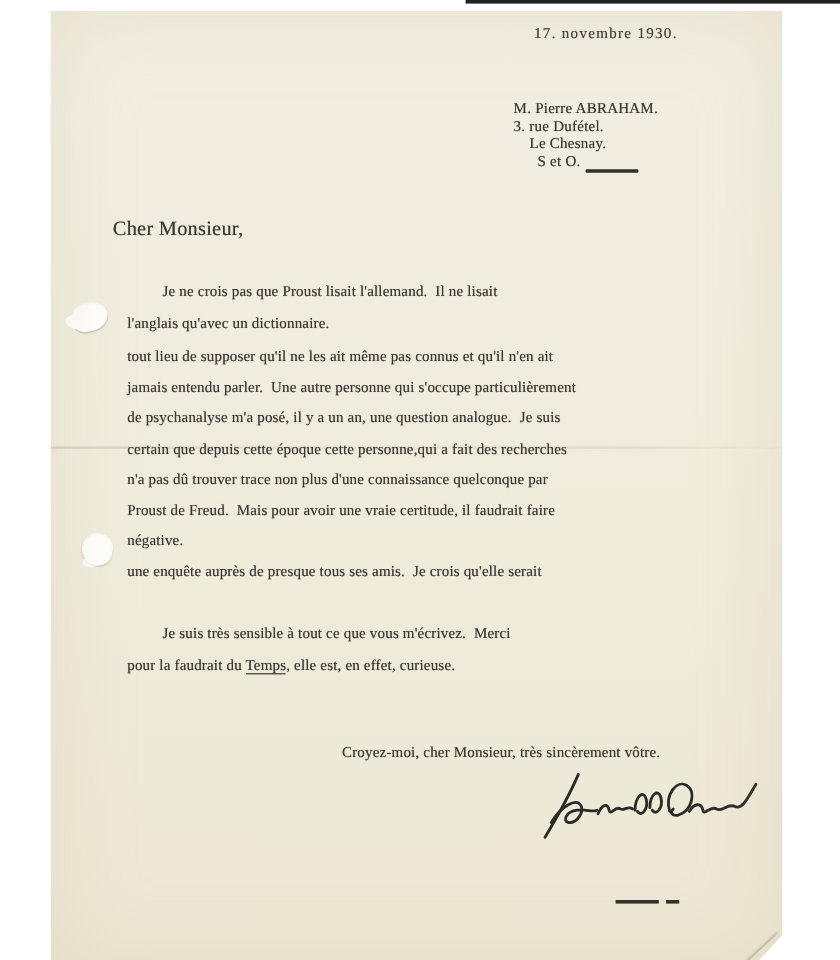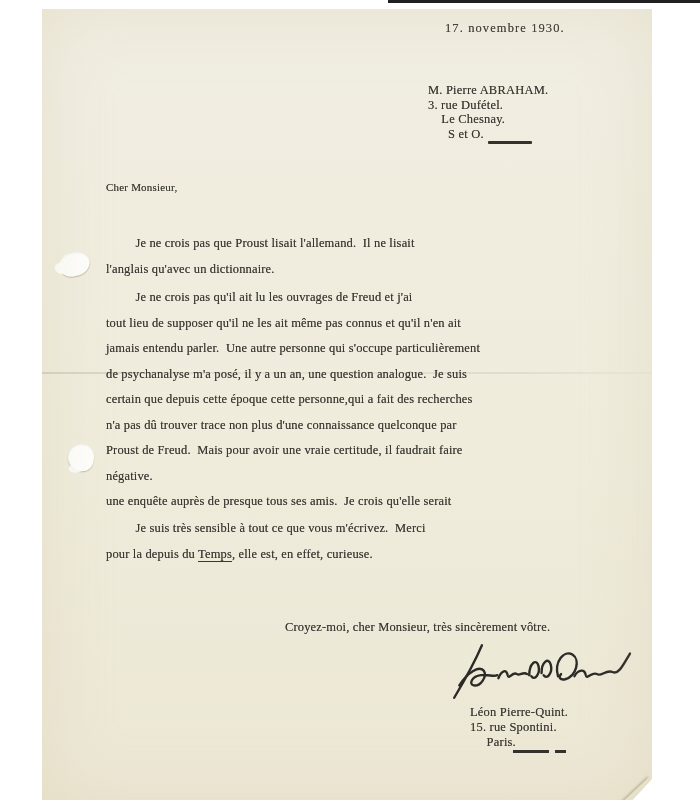--- a/index.html
+++ b/index.html
@@ -49,21 +49,21 @@
 
   .txt { position: absolute; color: #3a3833; text-shadow: 0 0 0.6px rgba(58,56,51,0.65); }
   .line { white-space: pre; }
 
   .date { left: 403px; top: 12px; font-size: 12.5px; letter-spacing: 1.1px; }
 
   .recipient { left: 386px; top: 74px; font-size: 12.5px; line-height: 14.5px; letter-spacing: 0.2px; }
   .addr-rule { position: absolute; left: 446px; top: 132px; width: 44px; height: 3px;
                background: #33312c; border-radius: 1px; }
 
-  .salutation { left: 64px; top: 172px; font-size: 11px; letter-spacing: 0.2px; }
+  .salutation { left: 52px; top: 172px; font-size: 17px; letter-spacing: 0.2px; }
 
   .para { left: 64px; font-size: 12.5px; line-height: 25.5px; letter-spacing: 0.15px; }
   .para-1 { top: 222px; }
   .para-2 { top: 276px; }
   .para-3 { top: 507px; }
   .u { border-bottom: 1.5px solid #3a3833; }
 
   .closing { left: 243px; top: 611px; font-size: 12.5px; letter-spacing: 0.15px; }
 
   .signature { position: absolute; left: 405px; top: 628px; width: 185px; height: 66px; }
@@ -104,55 +104,49 @@
     <div class="addr-rule"></div>
 
     <div class="txt salutation line">Cher Monsieur,</div>
 
     <div class="txt para para-1">
       <div class="line">         Je ne crois pas que Proust lisait l'allemand.  Il ne lisait</div>
       <div class="line">l'anglais qu'avec un dictionnaire.</div>
     </div>
 
     <div class="txt para para-2">
-      <div class="line">         Je ne crois pas qu'il ait lu les ouvrages de Freud et j'ai</div>
       <div class="line">tout lieu de supposer qu'il ne les ait même pas connus et qu'il n'en ait</div>
       <div class="line">jamais entendu parler.  Une autre personne qui s'occupe particulièrement</div>
       <div class="line">de psychanalyse m'a posé, il y a un an, une question analogue.  Je suis</div>
       <div class="line">certain que depuis cette époque cette personne,qui a fait des recherches</div>
       <div class="line">n'a pas dû trouver trace non plus d'une connaissance quelconque par</div>
       <div class="line">Proust de Freud.  Mais pour avoir une vraie certitude, il faudrait faire</div>
       <div class="line">négative.</div>
       <div class="line">une enquête auprès de presque tous ses amis.  Je crois qu'elle serait</div>
     </div>
 
     <div class="txt para para-3">
       <div class="line">         Je suis très sensible à tout ce que vous m'écrivez.  Merci</div>
-      <div class="line"><span>pour la depuis du </span><span class="u">Temps</span><span>, elle est, en effet, curieuse.</span></div>
+      <div class="line"><span>pour la faudrait du </span><span class="u">Temps</span><span>, elle est, en effet, curieuse.</span></div>
     </div>
 
     <div class="txt closing line">Croyez-moi, cher Monsieur, très sincèrement vôtre.</div>
 
     <svg class="signature" viewBox="0 0 180 64" fill="none" xmlns="http://www.w3.org/2000/svg">
       <g stroke="#2c2a26" stroke-width="2.3" stroke-linecap="round" fill="none">
         <path d="M34 8 C28 22 16 44 7 59"></path>
         <path d="M12 47 C20 34 32 27 36 33 C39 38 33 48 26 47 C21 46 24 38 33 37 C41 36 45 39 49 37"></path>
         <path d="M50 40 C53 32 58 31 59 37 C60 42 64 33 68 36 C71 38 74 33 78 36"></path>
         <path d="M80 37 C80 26 87 20 89 28 C91 36 85 43 82 38"></path>
         <path d="M92 35 C92 24 99 19 101 27 C103 35 97 42 94 37"></path>
         <path d="M108 38 C104 24 114 12 122 17 C130 22 126 38 115 41 C110 42 108 39 111 36"></path>
         <path d="M124 38 C128 31 134 31 135 37 C136 42 141 33 146 36 C150 39 155 31 161 34 C167 37 172 26 178 16"></path>
       </g>
     </svg>
 
-    <div class="txt sender">
-      <div class="line">Léon Pierre-Quint.</div>
-      <div class="line">15. rue Spontini.</div>
-      <div class="line">     Paris.</div>
-    </div>
     <div class="sender-rule">
       <div class="bar-long"></div>
       <div class="bar-short"></div>
     </div>
 
     <div class="fold-flap"></div>
 
   </div>
 </div>
 

